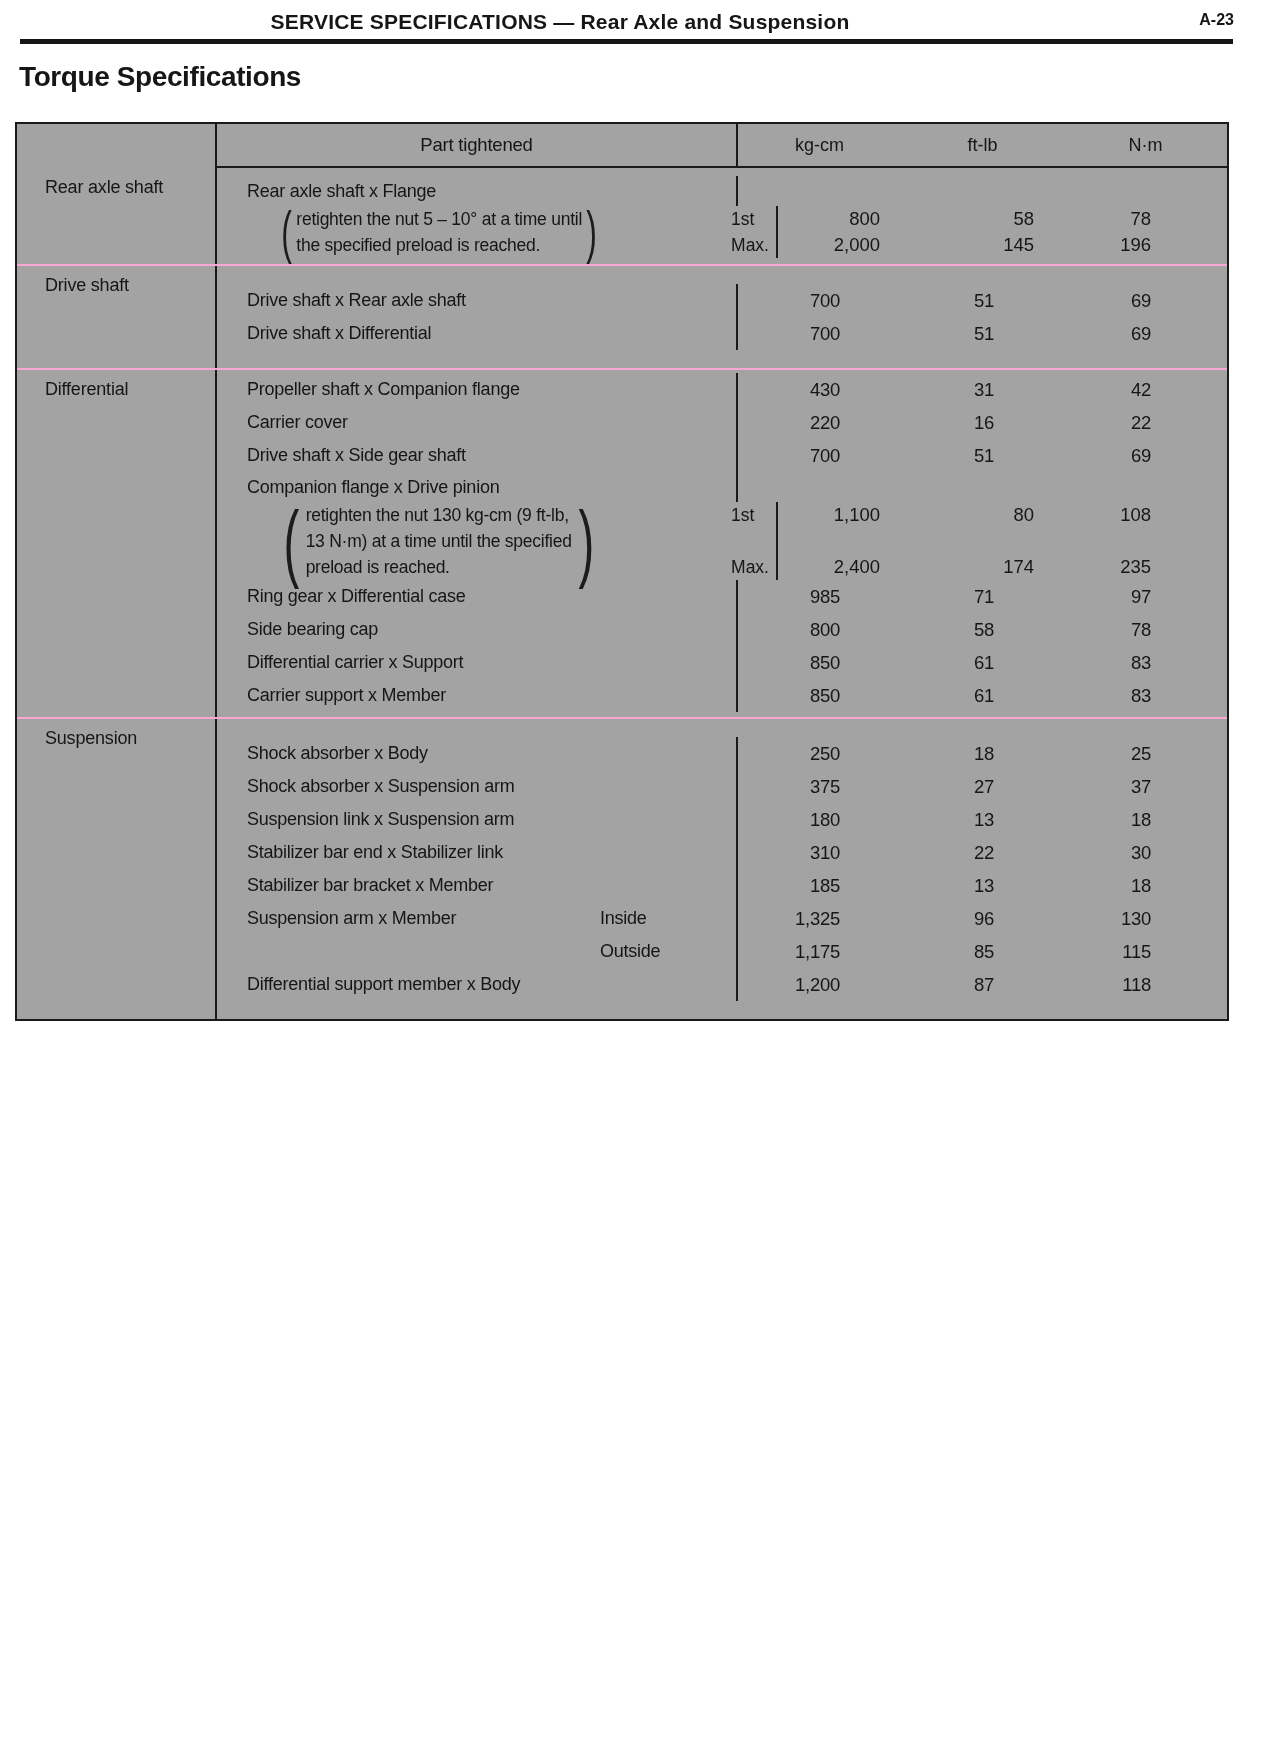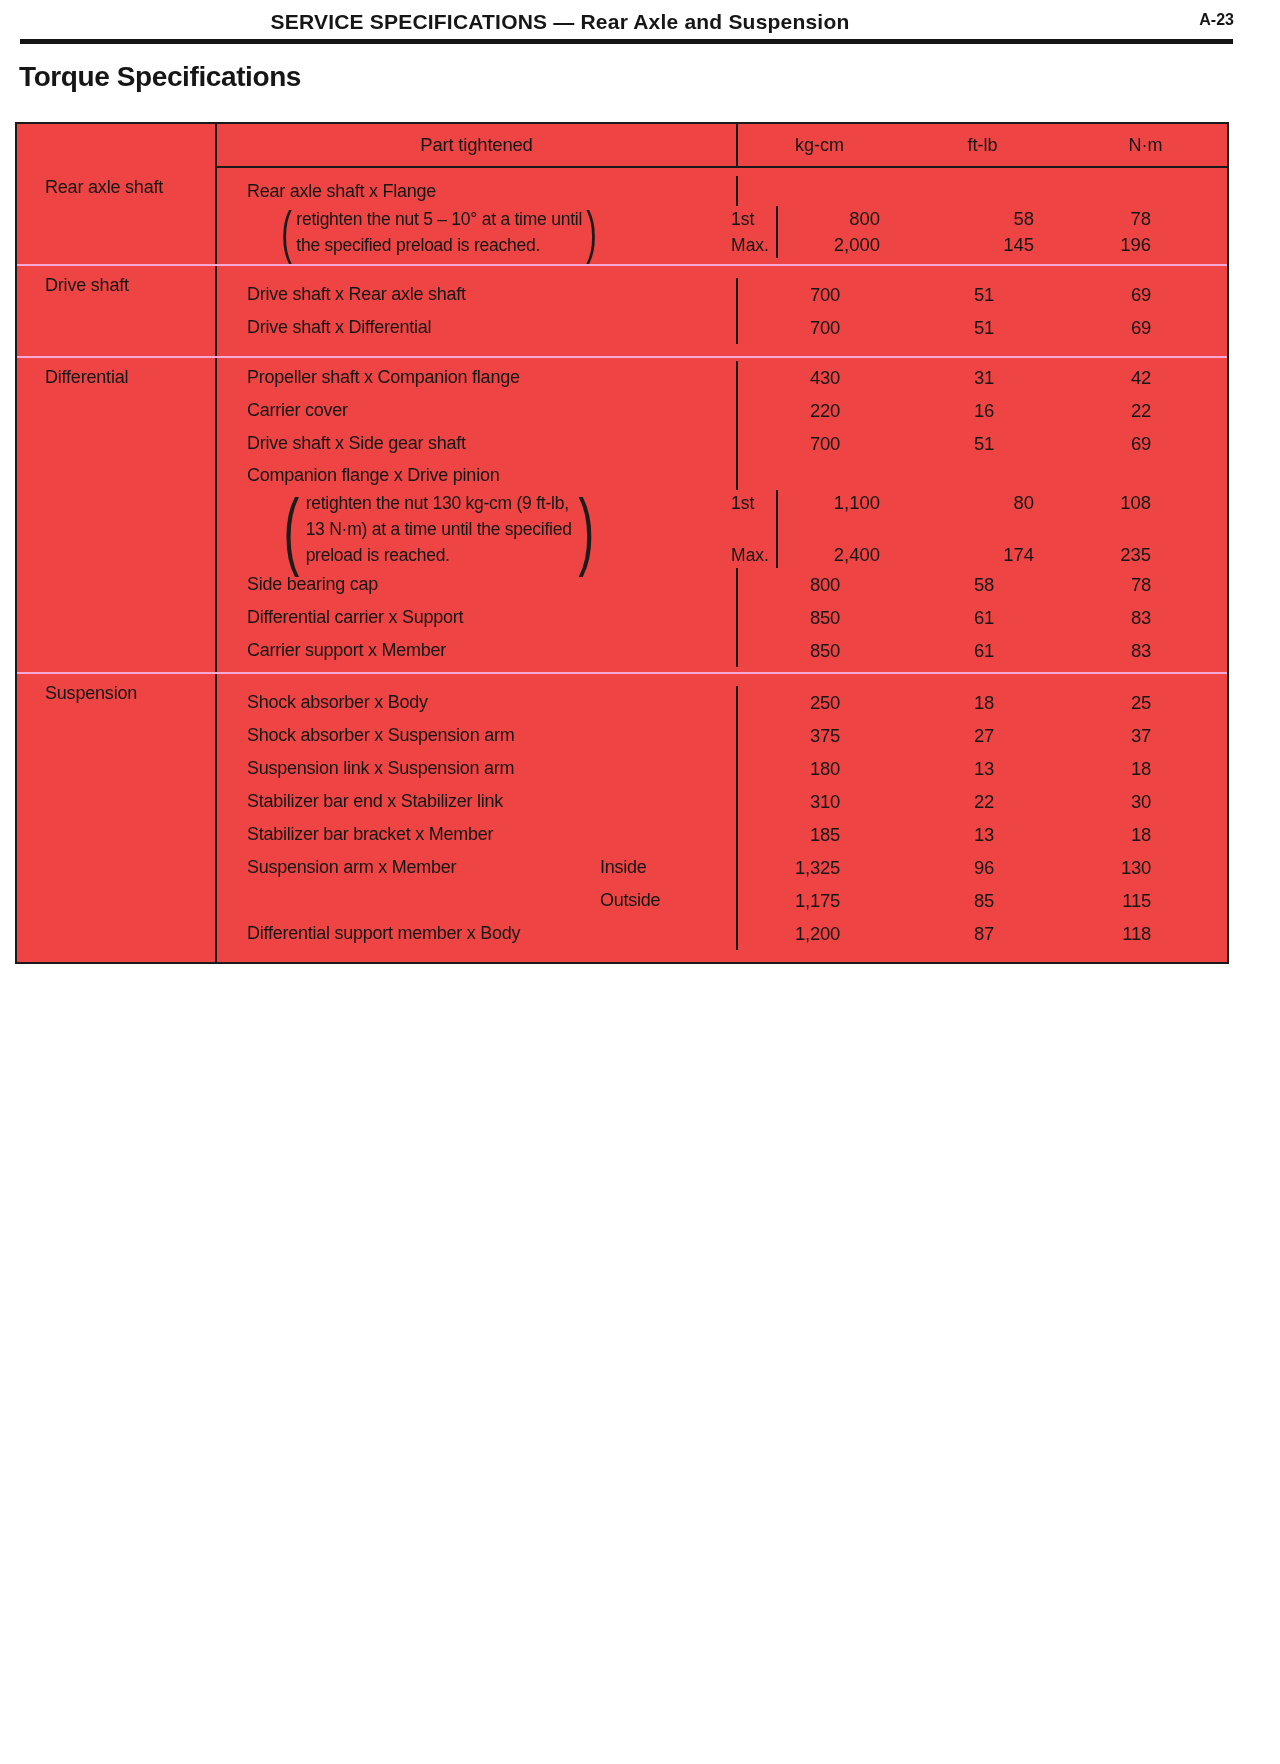--- a/index.html
+++ b/index.html
@@ -8,29 +8,29 @@
     font-family:"Liberation Sans","DejaVu Sans",sans-serif;color:#161616;
     -webkit-font-smoothing:antialiased;
   }
   .page-title{position:absolute;top:10px;left:0;width:1120px;text-align:center;
     font-size:21px;font-weight:bold;letter-spacing:.2px;}
   .page-number{position:absolute;top:11px;right:46px;font-size:16px;font-weight:bold;}
   .top-rule{position:absolute;top:39px;left:20px;width:1213px;height:5px;background:#151515;}
   .doc-heading{position:absolute;top:61px;left:19px;font-size:28px;font-weight:bold;letter-spacing:-.4px;}
 
   .torque-table{position:absolute;top:122px;left:15px;width:1214px;
-    border:2px solid #1a1a1a;box-sizing:border-box;background:#ef4444;}
+    border:2px solid #1a1a1a;box-sizing:border-box;background:#a3a3a3;}
   .section{display:grid;grid-template-columns:200px 1fr;}
   .bt{border-top:2px solid #f9a8d4;}
   .group-cell{border-right:2px solid #1a1a1a;box-sizing:border-box;
     padding:9px 0 0 28px;font-size:18px;letter-spacing:-.2px;}
   .group-rows{min-width:0;}
   .hdr-rows{border-bottom:2px solid #1a1a1a;}
   .pad-rear{padding:8px 0 6px 0;}
-  .pad{padding:12px 0;}
+  .pad{padding:18px 0;}
   .pad-diff{padding:3px 0 5px 0;}
 
   .row{display:grid;grid-template-columns:521px 163px 163px 1fr;}
   .cell{box-sizing:border-box;min-width:0;}
   .part{border-right:2px solid #1a1a1a;padding-left:30px;position:relative;}
 
   .hrow{height:42px;}
   .hrow .cell{display:flex;align-items:center;}
   .phead{justify-content:center;padding-left:0;font-size:18.5px;letter-spacing:-.2px;}
   .unit{justify-content:center;font-size:18px;}
@@ -198,20 +198,26 @@
           <div class="sp"></div>
           <div>174</div>
         </div>
         <div class="cell num nm">
           <div>108</div>
           <div class="sp"></div>
           <div>235</div>
         </div>
       </div>
       <div class="row srow">
+        <div class="cell part">Ring gear x Differential case</div>
+        <div class="cell num kg">985</div>
+        <div class="cell num ft">71</div>
+        <div class="cell num nm">97</div>
+      </div>
+      <div class="row srow">
         <div class="cell part">Side bearing cap</div>
         <div class="cell num kg">800</div>
         <div class="cell num ft">58</div>
         <div class="cell num nm">78</div>
       </div>
       <div class="row srow">
         <div class="cell part">Differential carrier x Support</div>
         <div class="cell num kg">850</div>
         <div class="cell num ft">61</div>
         <div class="cell num nm">83</div>

